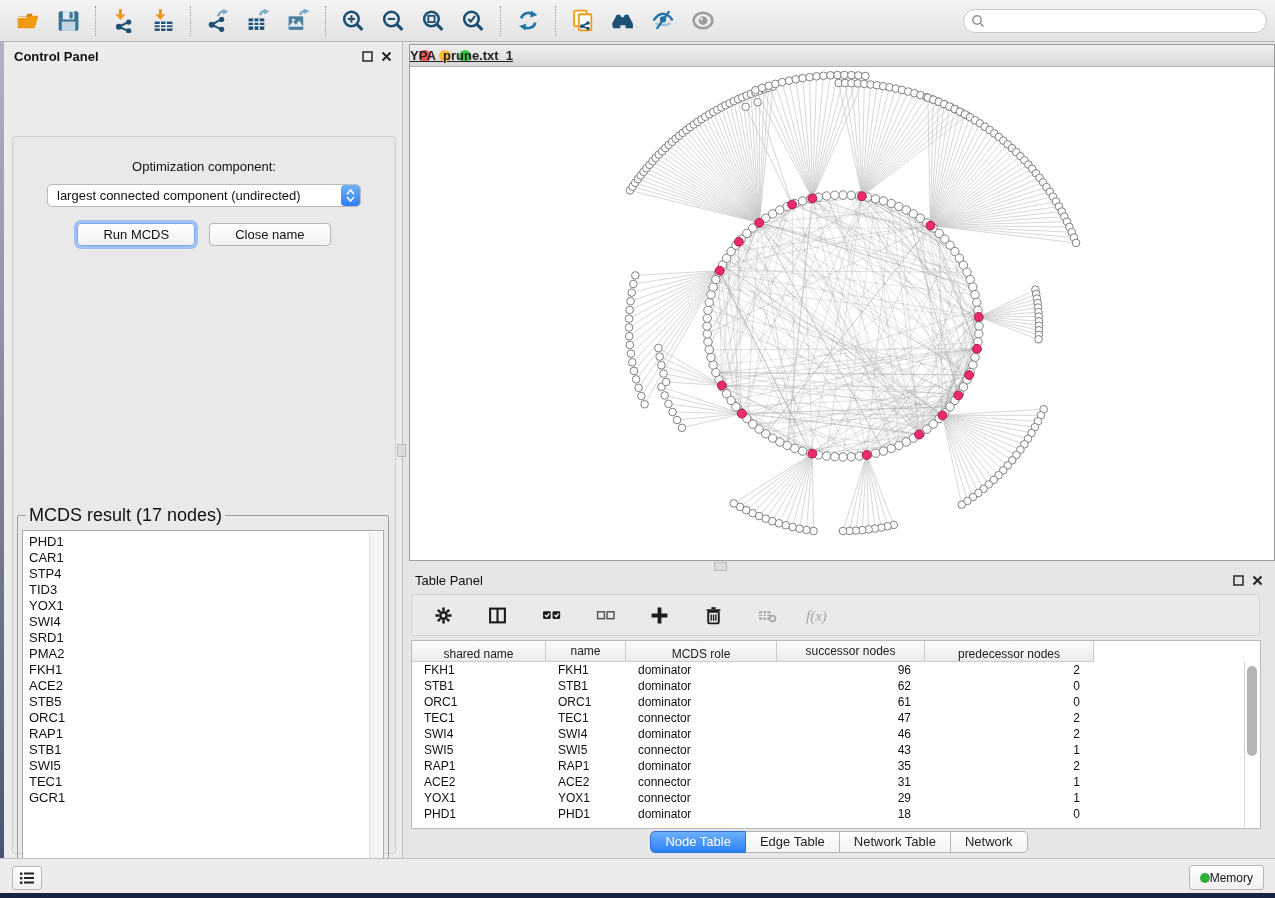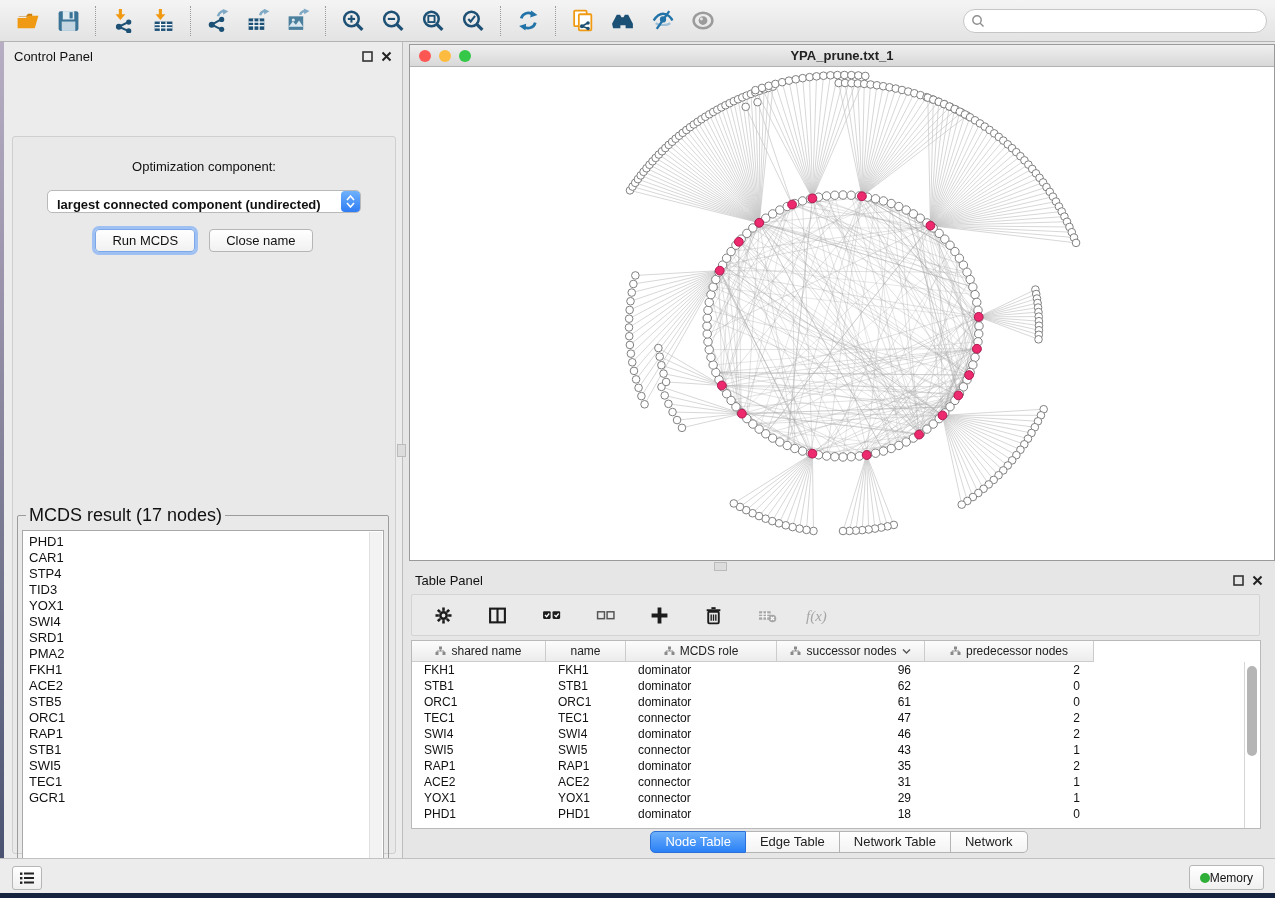--- a/index.html
+++ b/index.html
@@ -16,74 +16,74 @@
     background:linear-gradient(#f4f4f4,#e3e3e3);border-bottom:1px solid #b3b3b3;
     display:flex;align-items:center;padding:0 8px;}
   .tb-btn{width:40px;height:34px;display:flex;align-items:center;justify-content:center;flex:0 0 auto;}
   .tb-sep{width:0;height:30px;border-left:1px dotted #9b9b9b;margin:0 7px;flex:0 0 auto;}
   .tb-search{margin-left:auto;width:288px;height:22px;background:#fff;border:1px solid #c6c6c6;
     border-radius:12px;display:flex;align-items:center;padding:0 7px;}
   .tb-search input{border:none;outline:none;flex:1;font-size:12px;background:transparent;font-family:"Liberation Sans",sans-serif;}
   
   .control-panel{position:absolute;left:4px;top:42px;width:399px;height:816px;box-sizing:border-box;
     background:#ececec;border-right:1px solid #bdbdbd;}
-  .cp-titlebar{height:24px;display:flex;align-items:center;padding:2px 10px 0 10px;}
+  .cp-titlebar{height:24px;display:flex;align-items:center;padding:2px 10px 0 10px;font-weight:bold;}
   .cp-title{font-size:13px;color:#111;}
   .cp-win-icons{margin-left:auto;display:flex;gap:8px;align-items:center;}
   .cp-tabs{display:flex;justify-content:center;margin-top:4px;}
   .seg{font-size:13px;color:#222;background:linear-gradient(#ffffff,#f3f3f3);
     border:1px solid #b4b4b4;border-left:none;padding:2px 14px;line-height:16px;cursor:default;}
   .seg:first-child{border-left:1px solid #b4b4b4;border-radius:5px 0 0 5px;}
   .seg:last-child{border-radius:0 5px 5px 0;}
   .seg.active{background:linear-gradient(#6db0fb,#2a80f6);color:#fff;border-color:#2a70d8;}
   .cp-body{position:absolute;left:8px;top:94px;width:382px;height:716px;
     background:#e9e9e9;border:1px solid #cfcfcf;border-radius:3px;}
   .opt-label{text-align:center;font-size:13px;color:#111;margin-top:22px;}
-  .popup{margin:16px auto 0 auto;width:312px;height:21px;background:#fff;border:1px solid #b9b9b9;
-    border-radius:5px;display:flex;align-items:flex-end;position:relative;font-weight:bold;}
+  .popup{margin:10px auto 0 auto;width:312px;height:21px;background:#fff;border:1px solid #b9b9b9;
+    border-radius:5px;display:flex;align-items:center;position:relative;}
   .popup .val{font-size:13px;padding-left:9px;color:#111;flex:1;white-space:nowrap;}
   .popup .stepper{width:19px;height:21px;margin-right:0;border-radius:4px;
     background:linear-gradient(#6fb2fc,#2f7cf4);display:flex;flex-direction:column;
     align-items:center;justify-content:center;gap:1px;}
   .btn-row{display:flex;justify-content:center;gap:14px;margin-top:16px;}
-  .mac-btn{font-family:"Liberation Sans",sans-serif;font-size:13px;color:#111;height:23px;padding:0 16px;
+  .mac-btn{font-family:"Liberation Sans",sans-serif;font-size:13px;color:#111;height:23px;padding:0 25px;
     background:linear-gradient(#ffffff,#f1f1f1);border:1px solid #b6b6b6;border-radius:4px;}
   .mac-btn.focused{box-shadow:0 0 0 3px rgba(110,165,250,.6);border-color:#7aa8e8;}
   .mcds-fieldset{position:absolute;left:4px;top:368px;width:362px;height:358px;
     border:1px solid #9c9c9c;border-radius:2px;margin:0;padding:4px 4px 6px 4px;}
   .mcds-fieldset legend{font-size:18px;color:#111;padding:0 3px;margin-left:4px;}
   .mcds-list{width:100%;height:340px;box-sizing:border-box;background:#fff;border:1px solid #a9a9a9;
     position:relative;overflow:hidden;padding:3px 0 0 6px;}
   .mcds-list .item{font-size:13px;line-height:16px;color:#111;}
   .mcds-scroll{position:absolute;right:1px;top:1px;bottom:1px;width:12px;background:#f3f3f3;border-left:1px solid #e0e0e0;}
   
   .right-region{position:absolute;left:403px;top:42px;width:872px;height:816px;background:#e6e6e6;}
   .net-window{position:absolute;left:6px;top:2px;width:866px;height:517px;box-sizing:border-box;
     border:1px solid #9a9a9a;background:#fff;}
   .net-titlebar{height:21px;background:linear-gradient(#efefef,#d8d8d8);border-bottom:1px solid #b2b2b2;
     display:flex;align-items:center;position:relative;}
   .traffic{display:flex;gap:8px;padding-left:9px;}
   .light{width:12px;height:12px;border-radius:50%;}
-  .net-title{position:absolute;left:0;right:0;text-align:center;font-size:13px;font-weight:700;color:#222;}
+  .net-title{position:absolute;left:0;right:0;text-align:left;font-size:13px;font-weight:700;color:#222;text-decoration:underline;}
   .net-canvas{width:864px;height:493px;background:#fff;}
   .vsplit-handle{position:absolute;left:-6px;top:402px;width:7px;height:11px;background:#dcdcdc;border:1px solid #bbb;}
   .hsplit-handle{position:absolute;left:311px;top:520px;width:11px;height:7px;background:#dcdcdc;border:1px solid #bbb;}
   
   .table-panel{position:absolute;left:0;top:527px;width:872px;height:289px;}
   .tp-titlebar{height:22px;display:flex;align-items:center;padding:0 12px;}
   .tp-title{font-size:13px;color:#111;}
   .tp-toolbar{position:absolute;left:8px;top:25px;width:849px;height:42px;box-sizing:border-box;
     background:#eaeaea;border:1px solid #d4d4d4;border-radius:2px;display:flex;align-items:center;padding:0 12px;gap:16px;}
   .tpt-btn{width:38px;height:34px;display:flex;align-items:center;justify-content:center;}
   .tbl{position:absolute;left:8px;top:71px;width:850px;height:189px;box-sizing:border-box;
     background:#fff;border:1px solid #b9b9b9;overflow:hidden;}
   .thead{display:flex;height:21px;}
   .th{box-sizing:border-box;height:21px;background:linear-gradient(#fcfcfc,#ececec);
     border-right:1px solid #ccc;border-bottom:1px solid #ccc;display:flex;align-items:center;
-    justify-content:center;gap:5px;font-size:12px;color:#222;}
+    justify-content:center;gap:5px;font-size:12px;color:#222;flex-direction:column;}
   .trow{display:flex;height:16px;align-items:center;}
   .td{box-sizing:border-box;font-size:12px;color:#111;padding-left:12px;white-space:nowrap;}
   .td.num{text-align:right;padding-left:0;padding-right:14px;}
   .c0{width:134px}.c1{width:80px}.c2{width:151px}.c3{width:148px}.c4{width:169px}
   .tbl-scroll{position:absolute;right:0;top:21px;bottom:0;width:15px;background:#fff;border-left:1px solid #d6d6d6;}
   .tbl-thumb{position:absolute;left:2px;top:4px;width:10px;height:90px;background:#b5b5b5;border-radius:5px;}
   .tp-tabsbar{position:absolute;left:0;bottom:0;width:872px;height:29px;background:#e6e6e6;
     display:flex;justify-content:center;align-items:flex-start;padding-top:2px;box-sizing:border-box;}
   
   .statusbar{position:absolute;left:0;top:858px;width:1275px;height:35px;box-sizing:border-box;

